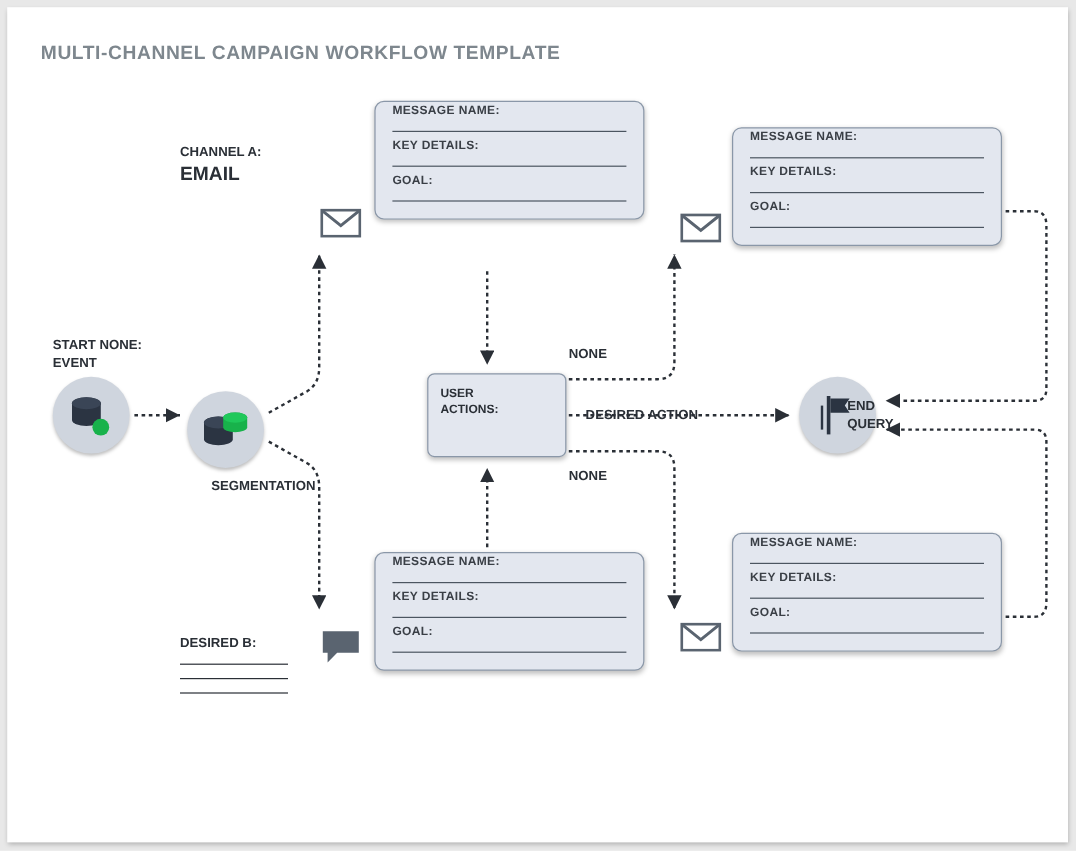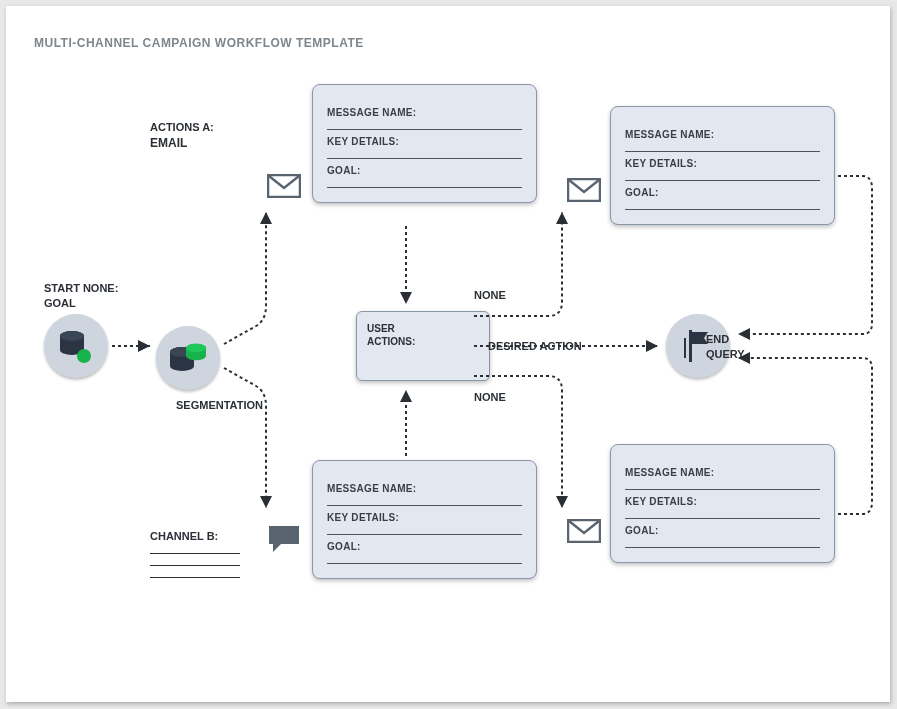--- a/index.html
+++ b/index.html
@@ -1,54 +1,54 @@
 <!DOCTYPE html>
 <html><head>
 <meta charset="utf-8">
 <style>
   * { box-sizing: border-box; margin: 0; padding: 0; }
   body { background: #e8e8e8; font-family: Arial, Helvetica, sans-serif; width: 897px; height: 709px; overflow: hidden; position: relative; }
   .page { position: absolute; left: 6px; top: 6px; width: 884px; height: 696px; background: #fff; box-shadow: 1px 2px 4px rgba(0,0,0,.25); }
-  .title { position: absolute; left: 28px; top: 30px; font-size: 12px; font-weight: 700; letter-spacing: .5px; color: #7e878e; }
+  .title { position: absolute; left: 28px; top: 30px; font-size: 16px; font-weight: 700; letter-spacing: .5px; color: #7e878e; }
   .lbl { position: absolute; font-size: 11px; font-weight: 700; color: #2a2f36; line-height: 1.35; }
   .circle { position: absolute; width: 64px; height: 64px; border-radius: 50%; background: #cfd5de; box-shadow: 0 2px 3px rgba(0,0,0,.25); display:flex; align-items:center; justify-content:center; }
-  .msgbox { position: absolute; width: 225px; background: #e3e7ef; border: 1px solid #8a97a8; border-radius: 8px; box-shadow: 0 2px 4px rgba(0,0,0,.25); padding: 22px 14px 12px; }
+  .msgbox { position: absolute; width: 225px; background: #e3e7ef; border: 1px solid #8a97a8; border-radius: 8px; box-shadow: 0 2px 4px rgba(0,0,0,.25); padding: 2px 14px 12px; }
   .msgbox .fld { font-size: 10px; font-weight: 600; color: #3a3f46; letter-spacing: .3px; margin-top: 6px; }
   .msgbox .fld:first-child { margin-top: 0; }
   .msgbox .line { border-bottom: 1px solid #4b5560; height: 12px; margin-bottom: 2px; }
-  .actbox { position: absolute; width: 134px; height: 70px; background: #e3e7ef; border: 1px solid #8a97a8; border-radius: 6px; box-shadow: 0 2px 4px rgba(0,0,0,.25); padding: 10px 10px; }
+  .actbox { position: absolute; width: 116px; height: 70px; background: #e3e7ef; border: 1px solid #8a97a8; border-radius: 6px; box-shadow: 0 2px 4px rgba(0,0,0,.25); padding: 10px 10px; }
   .actbox .t { font-size: 10px; font-weight: 700; color: #2a2f36; line-height: 1.3; }
   .envelope { position: absolute; width: 34px; height: 24px; }
   .chat { position: absolute; width: 34px; height: 30px; }
   .ulines { position: absolute; width: 90px; }
   .ulines div { border-bottom: 1px solid #2a2f36; height: 12px; }
   svg.overlay { position:absolute; left:0; top:0; width:884px; height:696px; pointer-events:none; }
 </style>
 </head>
 <body>
 
 <div class="page">
 
   <div class="title">MULTI-CHANNEL CAMPAIGN WORKFLOW TEMPLATE</div>
 
   <div class="lbl" style="left:144px; top:114px;">
-    <span>ACTIONS A:</span><br>
-    <span style="font-size:12px;">EMAIL</span>
+    <span>CHANNEL A:</span><br>
+    <span style="font-size:16px;">EMAIL</span>
   </div>
 
-  <div class="lbl" style="left:144px; top:523px;">CHANNEL B:</div>
+  <div class="lbl" style="left:144px; top:523px;">DESIRED B:</div>
   <div class="ulines" style="left:144px; top:536px;">
     <div></div>
       <div></div>
       <div></div>
   </div>
 
   <div class="lbl" style="left:38px; top:275px;">
     <span>START NONE:</span><br>
-    <span>GOAL</span>
+    <span>EVENT</span>
   </div>
 
   <div class="circle" style="left:38px; top:308px;">
     <svg width="40" height="40" viewBox="0 0 40 40">
       <ellipse cx="16" cy="10" rx="12" ry="5" fill="#2b3442"></ellipse>
       <path d="M4 10 v14 a12 5 0 0 0 24 0 V10" fill="#2b3442"></path>
       <ellipse cx="16" cy="10" rx="12" ry="5" fill="#3a4556"></ellipse>
       <circle cx="28" cy="30" r="7" fill="#18b24b"></circle>
     </svg>
   </div>

